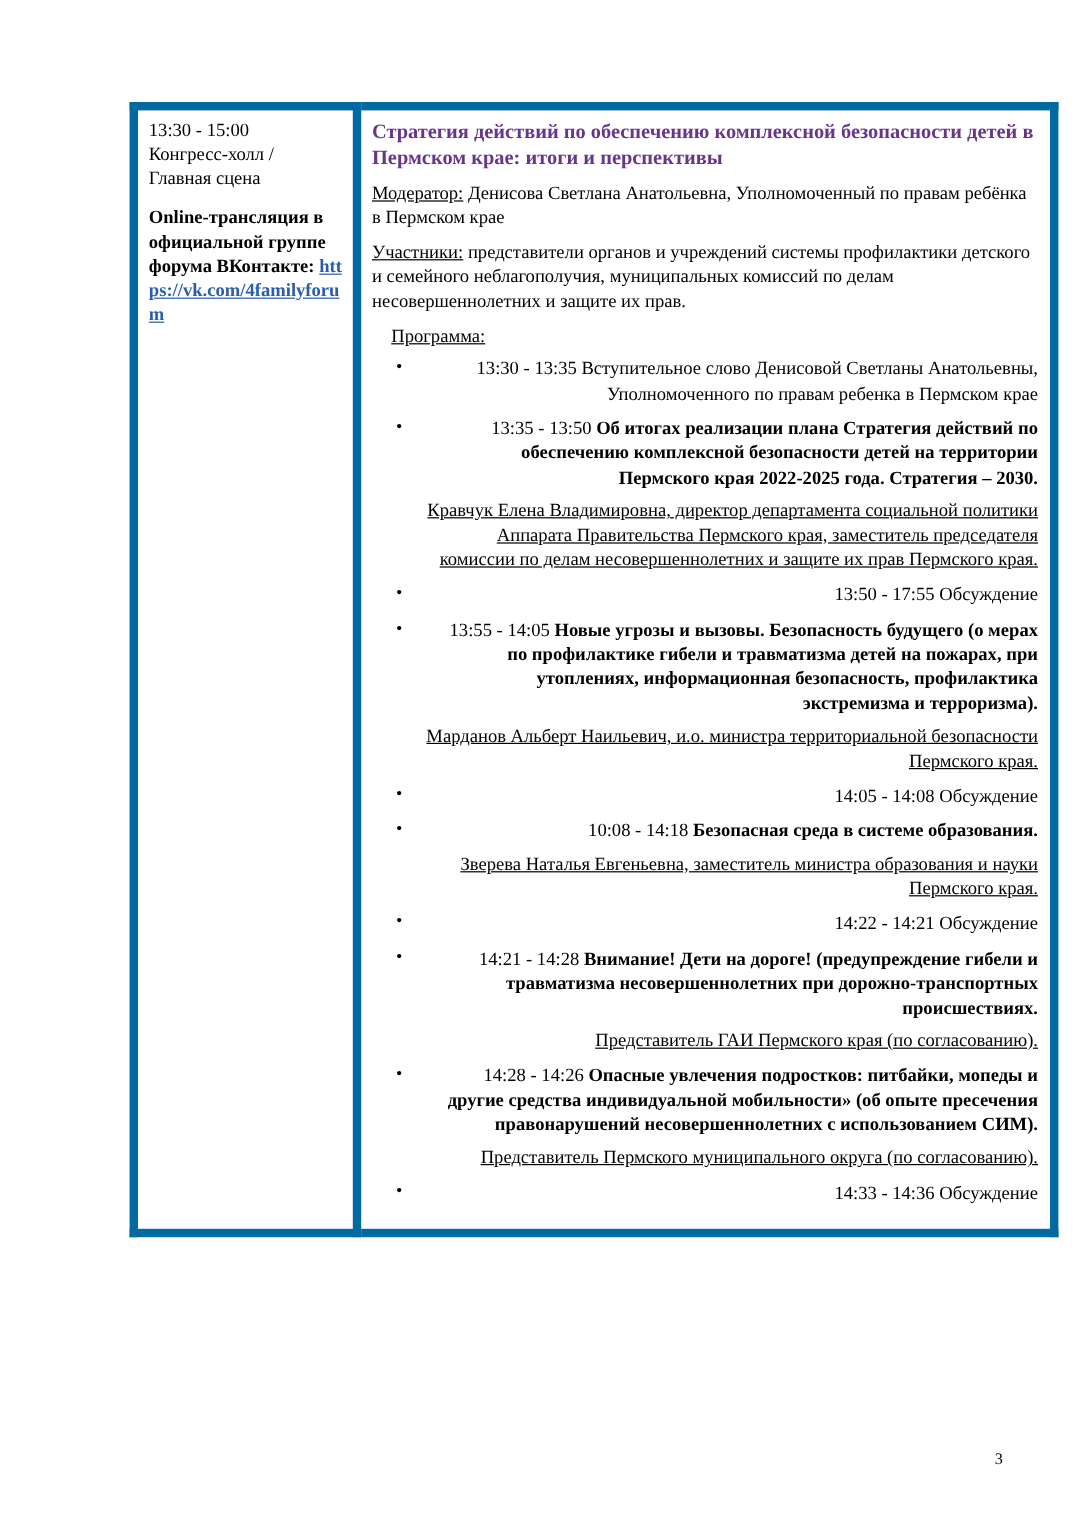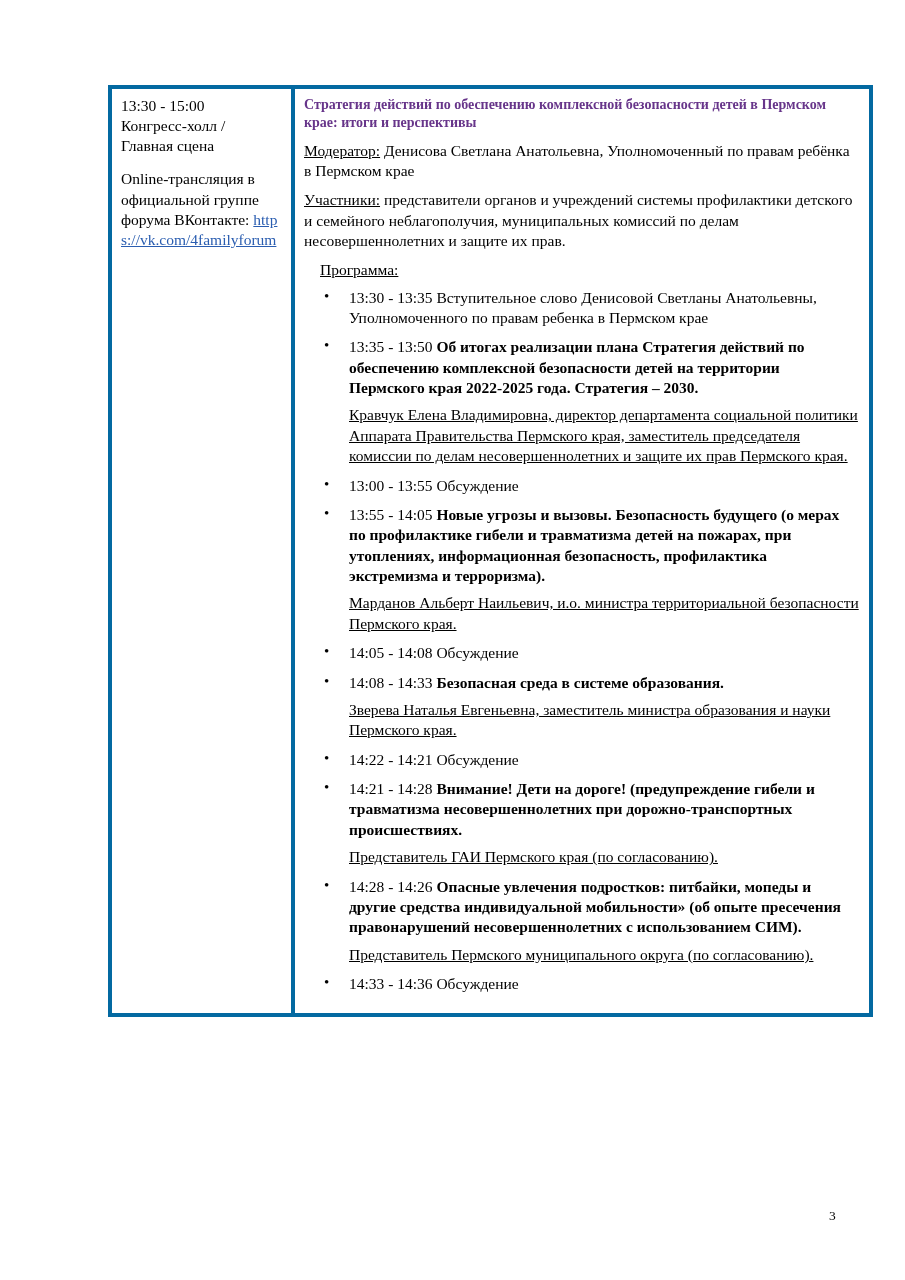--- a/index.html
+++ b/index.html
@@ -25,21 +25,21 @@
   }
   .schedule-table {
     position: absolute;
     left: 108px;
     top: 85px;
     width: 719px;
     border-collapse: collapse;
     table-layout: fixed;
   }
   .schedule-table td {
-    border: 4px solid #0369a1;
+    border: 7px solid #0369a1;
     vertical-align: top;
     padding: 0;
   }
   td.col-when {
     width: 162px;
     padding: 7px 8px 10px 9px;
   }
   td.col-what {
     width: 555px;
     padding: 7px 10px 10px 9px;
@@ -49,32 +49,33 @@
     font-size: 15.5px;
     line-height: 1.30;
     white-space: nowrap;
   }
   .when-gap {
     height: 13px;
   }
   .when-para {
     font-size: 15.5px;
     line-height: 1.30;
+    font-weight: bold;
   }
   .vk-link {
     color: #2a5db0;
     text-decoration: underline;
     font-size: 15.5px;
     line-height: 1.30;
     word-break: break-all;
     display: inline;
   }
 
   .session-title {
-    font-size: 14px;
+    font-size: 17px;
     font-weight: bold;
     line-height: 1.28;
     color: #67358a;
     margin: 0 0 9px 0;
   }
   .block {
     font-size: 15.5px;
     line-height: 1.31;
     margin: 0 0 9px 0;
     text-align: left;
@@ -85,20 +86,21 @@
   .prog-label {
     font-size: 15.5px;
     line-height: 1.31;
     margin: 0 0 7px 16px;
   }
 
   ul.program {
     list-style: none;
     margin: 0;
     padding: 0;
+    text-align: right;
   }
   ul.program > li {
     position: relative;
     padding-left: 45px;
     margin: 0 0 9px 0;
     font-size: 15.5px;
     line-height: 1.315;
   }
   ul.program > li.bulleted::before {
     content: "\2022";
@@ -150,25 +152,25 @@
           <div class="block"><span class="u">Модератор:</span><span> Денисова Светлана Анатольевна, Уполномоченный по правам ребёнка в Пермском крае</span></div>
 
           <div class="block"><span class="u">Участники:</span><span> представители органов и учреждений системы профилактики детского и семейного неблагополучия, муниципальных комиссий по делам несовершеннолетних и защите их прав.</span></div>
 
           <div class="prog-label"><span class="u">Программа:</span></div>
 
           <ul class="program" id="program-list">
               <li class="bulleted"><span>13:30 - 13:35 </span><span>Вступительное слово Денисовой Светланы Анатольевны, Уполномоченного по правам ребенка в Пермском крае</span></li>
               <li class="bulleted"><span>13:35 - 13:50 </span><strong>Об итогах реализации плана Стратегия действий по обеспечению комплексной безопасности детей на территории Пермского края 2022-2025 года. Стратегия – 2030.</strong></li>
               <li class="nobullet"><span>Кравчук Елена Владимировна, директор департамента социальной политики Аппарата Правительства Пермского края, заместитель председателя комиссии по делам несовершеннолетних и защите их прав Пермского края.</span></li>
-              <li class="bulleted"><span>13:00 - 13:55 </span><span>Обсуждение</span></li>
+              <li class="bulleted"><span>13:50 - 17:55 </span><span>Обсуждение</span></li>
               <li class="bulleted"><span>13:55 - 14:05 </span><strong>Новые угрозы и вызовы. Безопасность будущего (о мерах по профилактике гибели и травматизма детей на пожарах, при утоплениях, информационная безопасность, профилактика экстремизма и терроризма).</strong></li>
               <li class="nobullet"><span>Марданов Альберт Наильевич, и.о. министра территориальной безопасности Пермского края.</span></li>
               <li class="bulleted"><span>14:05 - 14:08 </span><span>Обсуждение</span></li>
-              <li class="bulleted"><span>14:08 - 14:33 </span><strong>Безопасная среда в системе образования.</strong></li>
+              <li class="bulleted"><span>10:08 - 14:18 </span><strong>Безопасная среда в системе образования.</strong></li>
               <li class="nobullet"><span>Зверева Наталья Евгеньевна, заместитель министра образования и науки Пермского края.</span></li>
               <li class="bulleted"><span>14:22 - 14:21 </span><span>Обсуждение</span></li>
               <li class="bulleted"><span>14:21 - 14:28 </span><strong>Внимание! Дети на дороге! (предупреждение гибели и травматизма несовершеннолетних при дорожно-транспортных происшествиях.</strong></li>
               <li class="nobullet"><span>Представитель ГАИ Пермского края (по согласованию).</span></li>
               <li class="bulleted"><span>14:28 - 14:26 </span><strong>Опасные увлечения подростков: питбайки, мопеды и другие средства индивидуальной мобильности» (об опыте пресечения правонарушений несовершеннолетних с использованием СИМ).</strong></li>
               <li class="nobullet"><span>Представитель Пермского муниципального округа (по согласованию).</span></li>
               <li class="bulleted"><span>14:33 - 14:36 </span><span>Обсуждение</span></li>
             </ul>
 
         </td>

